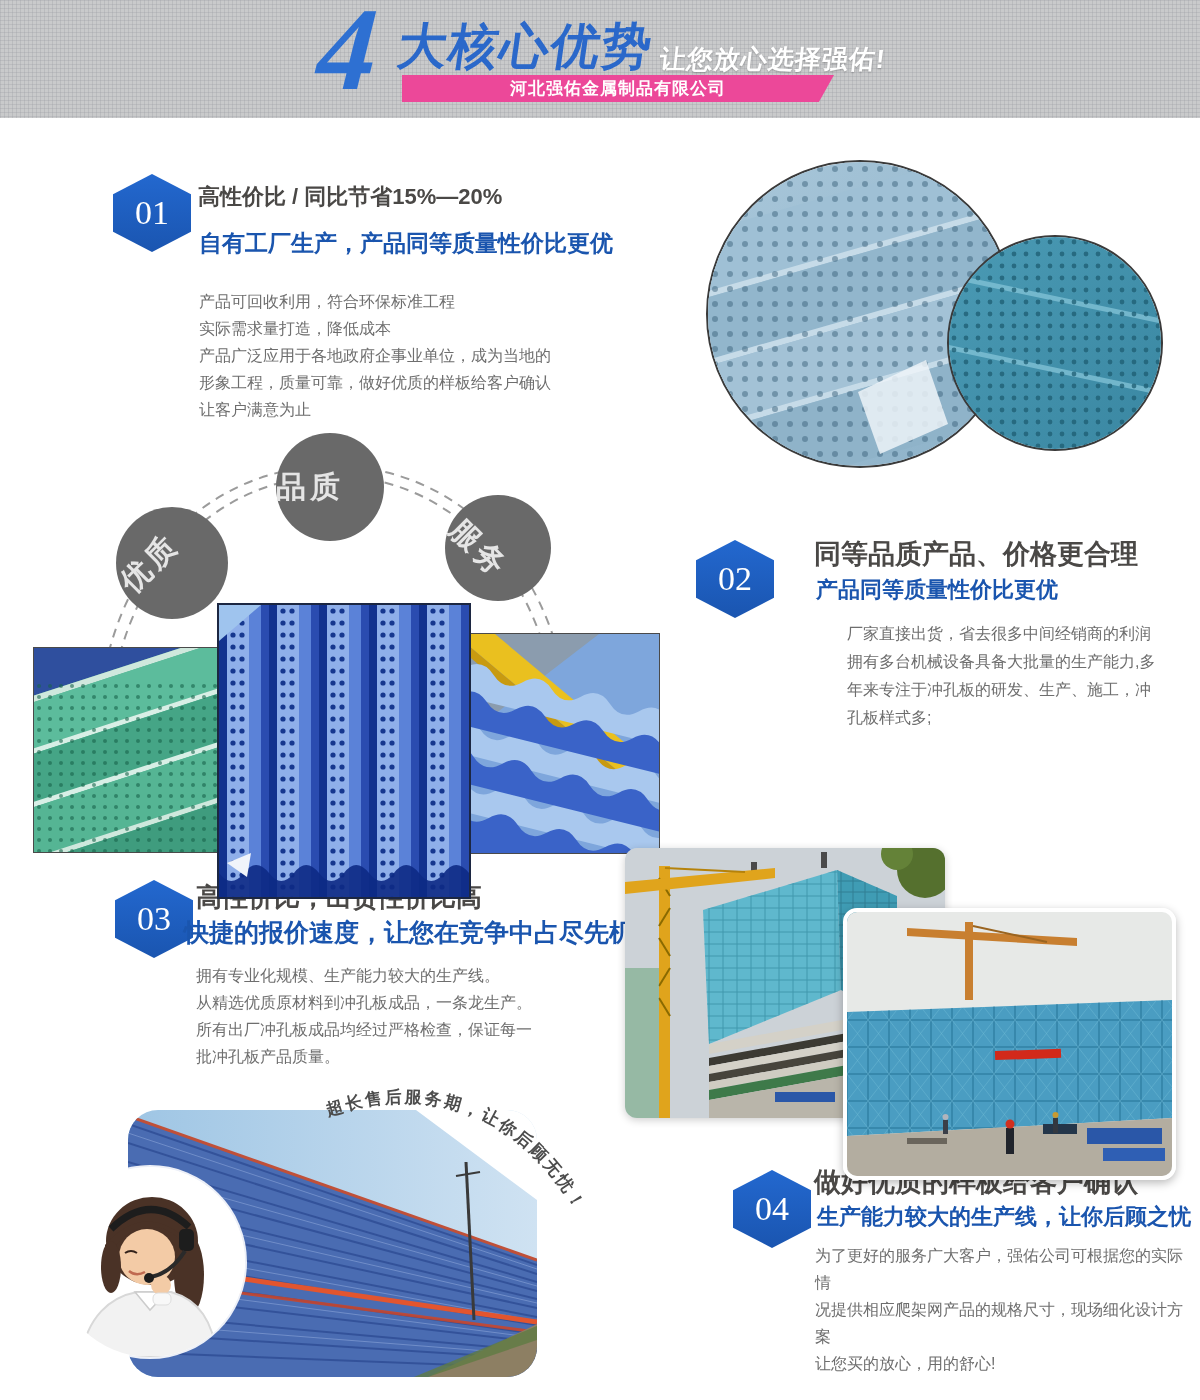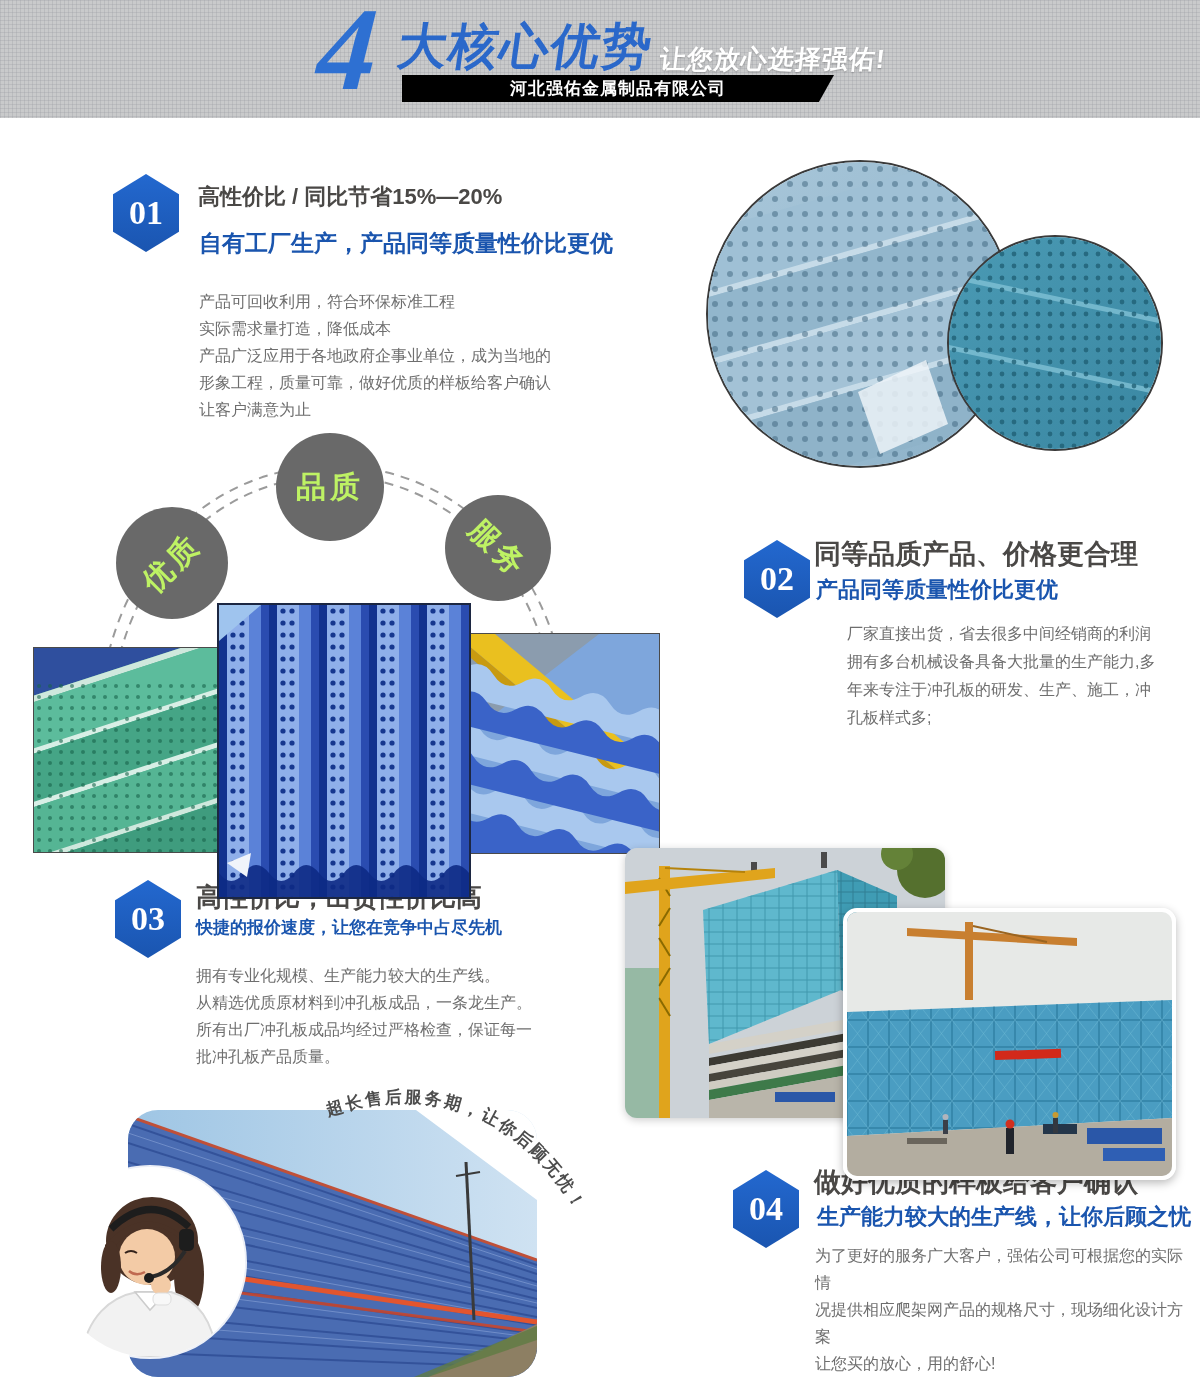--- a/index.html
+++ b/index.html
@@ -11,38 +11,38 @@
   .header-band{left:0;top:0;width:1200px;height:118px;background-color:#c9cacb;
     background-image:linear-gradient(rgba(160,163,167,.35) 1px,transparent 1px),
                      linear-gradient(90deg,rgba(160,163,167,.35) 1px,transparent 1px);
     background-size:4px 4px;}
   .big-number{left:318px;top:-18px;font-family:"Liberation Serif","DejaVu Serif",serif;
     font-style:italic;font-weight:bold;font-size:118px;color:#2e70d2;transform:skewX(-4deg);}
   .headline{left:398px;top:14px;font-family:"Liberation Serif","DejaVu Serif",serif;
     font-weight:bold;font-size:49px;color:#2a68ca;transform:skewX(-8deg);letter-spacing:2px;}
   .tagline{left:660px;top:42px;font-weight:bold;font-size:26px;color:#ffffff;
     transform:skewX(-6deg);letter-spacing:1px;text-shadow:0 1px 2px rgba(0,0,0,.25);}
-  .company-bar{left:402px;top:75px;width:432px;height:27px;background:#000000;
+  .company-bar{left:402px;top:75px;width:432px;height:27px;background:#ec4899;
     clip-path:polygon(0 0,100% 0,96.5% 100%,0 100%);
     color:#fff;font-size:17px;font-weight:bold;letter-spacing:1px;
     display:flex;align-items:center;justify-content:center;}
 
   
-  .hex{width:66px;height:78px;background:linear-gradient(180deg,#2368cf,#1a55b0);
+  .hex{width:78px;height:78px;background:linear-gradient(180deg,#2368cf,#1a55b0);
     clip-path:polygon(50% 0,100% 26%,100% 74%,50% 100%,0 74%,0 26%);
     display:flex;align-items:center;justify-content:center;color:#fff;
-    font-family:"Liberation Serif","DejaVu Serif",serif;font-weight:bold;font-size:34px;}
+    font-family:"Liberation Serif","DejaVu Serif",serif;font-weight:normal;font-size:34px;}
   .sec-title{font-weight:bold;color:#4a4846;white-space:nowrap;}
   .sec-sub{font-weight:bold;color:#1a55ae;white-space:nowrap;
     font-family:"Liberation Serif","DejaVu Serif",serif;}
   .sec-body{color:#6e6e6e;font-size:16px;line-height:27px;white-space:pre-line;}
 
   
-  .badge{border-radius:50%;background:#696969;color:#bef264;display:flex;
-    align-items:center;justify-content:center;font-weight:bold;font-size:30px;
+  .badge{border-radius:50%;background:#696969;color:#e5e5e5;display:flex;
+    align-items:center;justify-content:flex-start;font-weight:bold;font-size:30px;
     letter-spacing:4px;z-index:2;}
   .rot-neg45{transform:rotate(-45deg);display:inline-block;}
   .rot-pos45{transform:rotate(45deg);display:inline-block;}
   .circle-photo{border-radius:50%;overflow:hidden;border:2px solid #3a3a3a;}
   .photo-border{border:1px solid #4a4a4a;}
   .front-photo{border:4px solid #ffffff;border-radius:14px;overflow:hidden;
     box-shadow:0 3px 10px rgba(0,0,0,.28);}
   .back-photo{border-radius:12px;overflow:hidden;box-shadow:0 2px 8px rgba(0,0,0,.2);}
   .fence-photo{border-radius:30px;overflow:hidden;}
   .woman-circle{border-radius:50%;overflow:hidden;background:#fff;
@@ -125,21 +125,21 @@
     </defs>
     <rect width="212" height="212" fill="url(#lgS)"></rect>
     <g transform="rotate(12 106 106)">
       <rect x="-40" y="60" width="300" height="5" fill="#7fc0d4" opacity=".8"></rect>
       <rect x="-40" y="130" width="300" height="5" fill="#7fc0d4" opacity=".8"></rect>
     </g>
     <rect width="212" height="212" fill="url(#dotS)" opacity=".75"></rect>
   </svg>
 </div>
 
-<div class="abs hex" style="left:744px;top:540px;text-align:center;">
+<div class="abs hex" style="left:696px;top:540px;text-align:center;">
   <span>02</span>
 </div>
 <div class="abs sec-title" style="left:814px;top:536px;font-size:27px;">同等品质产品、价格更合理</div>
 <div class="abs sec-sub" style="left:816px;top:575px;font-size:22px;">产品同等质量性价比更优</div>
 <div class="abs sec-body" style="left:815px;top:620px;width:360px;line-height:28px;margin-left:32px;">厂家直接出货，省去很多中间经销商的利润
 拥有多台机械设备具备大批量的生产能力,多
 年来专注于冲孔板的研发、生产、施工，冲
 孔板样式多;</div>
 
 <div class="abs photo-border z3" style="left:33px;top:647px;width:196px;height:204px;">
@@ -204,21 +204,21 @@
         <path d="M-20 200 Q-5 186 10 200 T40 200 T70 200 T100 200 T130 200 T160 200 T190 200 T220 200 L220 240 L-20 240 Z"></path>
       </g>
     </g>
   </svg>
 </div>
 
 <div class="abs hex" style="left:115px;top:880px;">
   <span>03</span>
 </div>
 <div class="abs sec-title" style="left:196px;top:880px;font-size:26px;">高性价比，出货性价比高</div>
-<div class="abs sec-sub" style="left:196px;top:916px;font-size:17px;">快捷的报价速度，让您在竞争中占尽先机</div>
+<div class="abs sec-sub" style="left:184px;top:916px;font-size:25px;">快捷的报价速度，让您在竞争中占尽先机</div>
 <div class="abs sec-body" style="left:196px;top:962px;width:420px;">拥有专业化规模、生产能力较大的生产线。
 从精选优质原材料到冲孔板成品，一条龙生产。
 所有出厂冲孔板成品均经过严格检查，保证每一
 批冲孔板产品质量。</div>
 
 <div class="abs back-photo z3" style="left:625px;top:848px;width:320px;height:270px;">
   <svg width="320" height="270" viewBox="0 0 320 270">
     <defs>
       <pattern id="meshA" width="14" height="12" patternUnits="userSpaceOnUse">
         <rect width="14" height="12" fill="none" stroke="#3f98ad" stroke-width="1"></rect>

